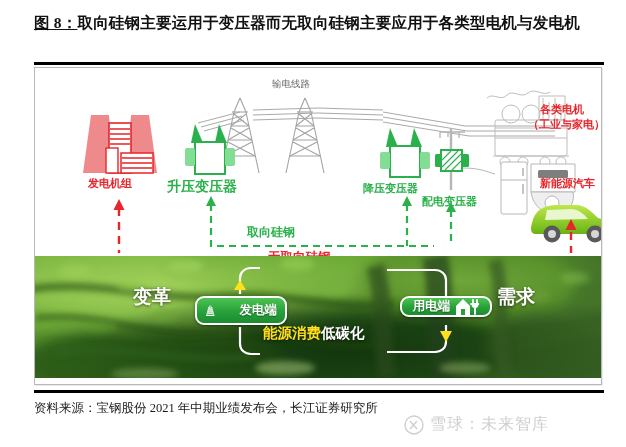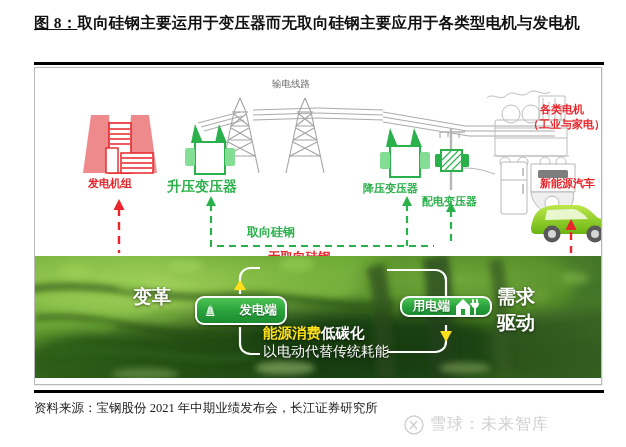--- a/index.html
+++ b/index.html
@@ -347,21 +347,20 @@
         <path d="M199 34 L205 24 L211 34 Z" fill="#ffe01b"></path>
         <path d="M405 75 L417 75 L411 86 Z" fill="#ffe01b"></path>
       </svg>
 
       <div class="gb-left">
         <div>变革</div>
       </div>
 
       <div class="gb-right">
         <div>需求</div>
-        <div>驱动</div>
       </div>
 
       <div class="pill" id="pill-gen">
         <svg width="20" height="21" viewBox="0 0 20 21">
           <g stroke="#ffffff" stroke-width="1.3" fill="none">
             <path d="M10 1 L7 5 M10 1 L13 5"></path>
             <path d="M6 5 L14 5"></path>
             <path d="M7 5 L3 19 M13 5 L17 19"></path>
             <path d="M6 9 L14 9 M5 13 L15 13 M4 17 L16 17"></path>
             <path d="M7 6 L14 9 M13 6 L6 9"></path>
@@ -385,21 +384,20 @@
           </g>
           <path d="M16.5 7 C16.5 10 18 11 20 11 C22 11 23.5 10 23.5 7 Z" fill="#ffffff"></path>
         </svg>
       </div>
 
 
       <div class="txtblk" id="blk-cons">
         <div class="t-head">
           <span class="hl">能源消费</span><span class="wt">低碳化</span>
         </div>
-        <div class="t-sub sub">以电动代替传统耗能</div>
       </div>
     </div>
   </div>
 
   <div class="rule-bot"></div>
   <div class="source">资料来源：宝钢股份 2021 年中期业绩发布会，长江证券研究所</div>
 
   <div class="watermark">
     <svg width="20" height="20" viewBox="0 0 20 20">
       <circle cx="10" cy="10" r="9" fill="none" stroke="#8d8d8d" stroke-width="1.4"></circle>

